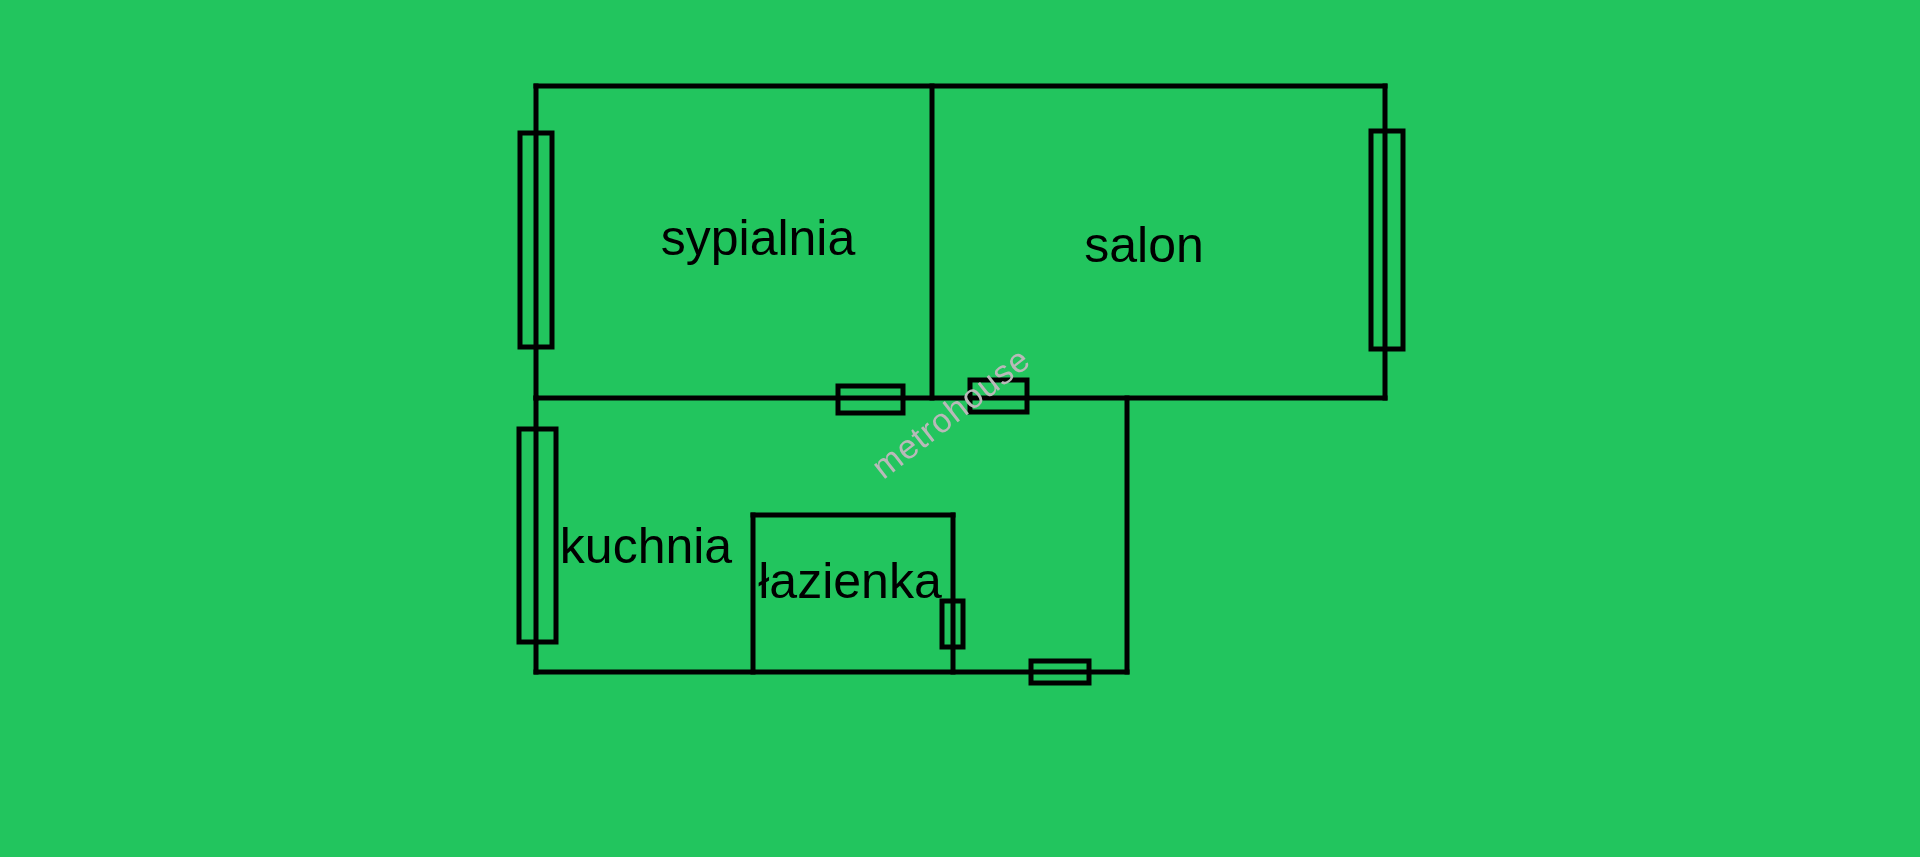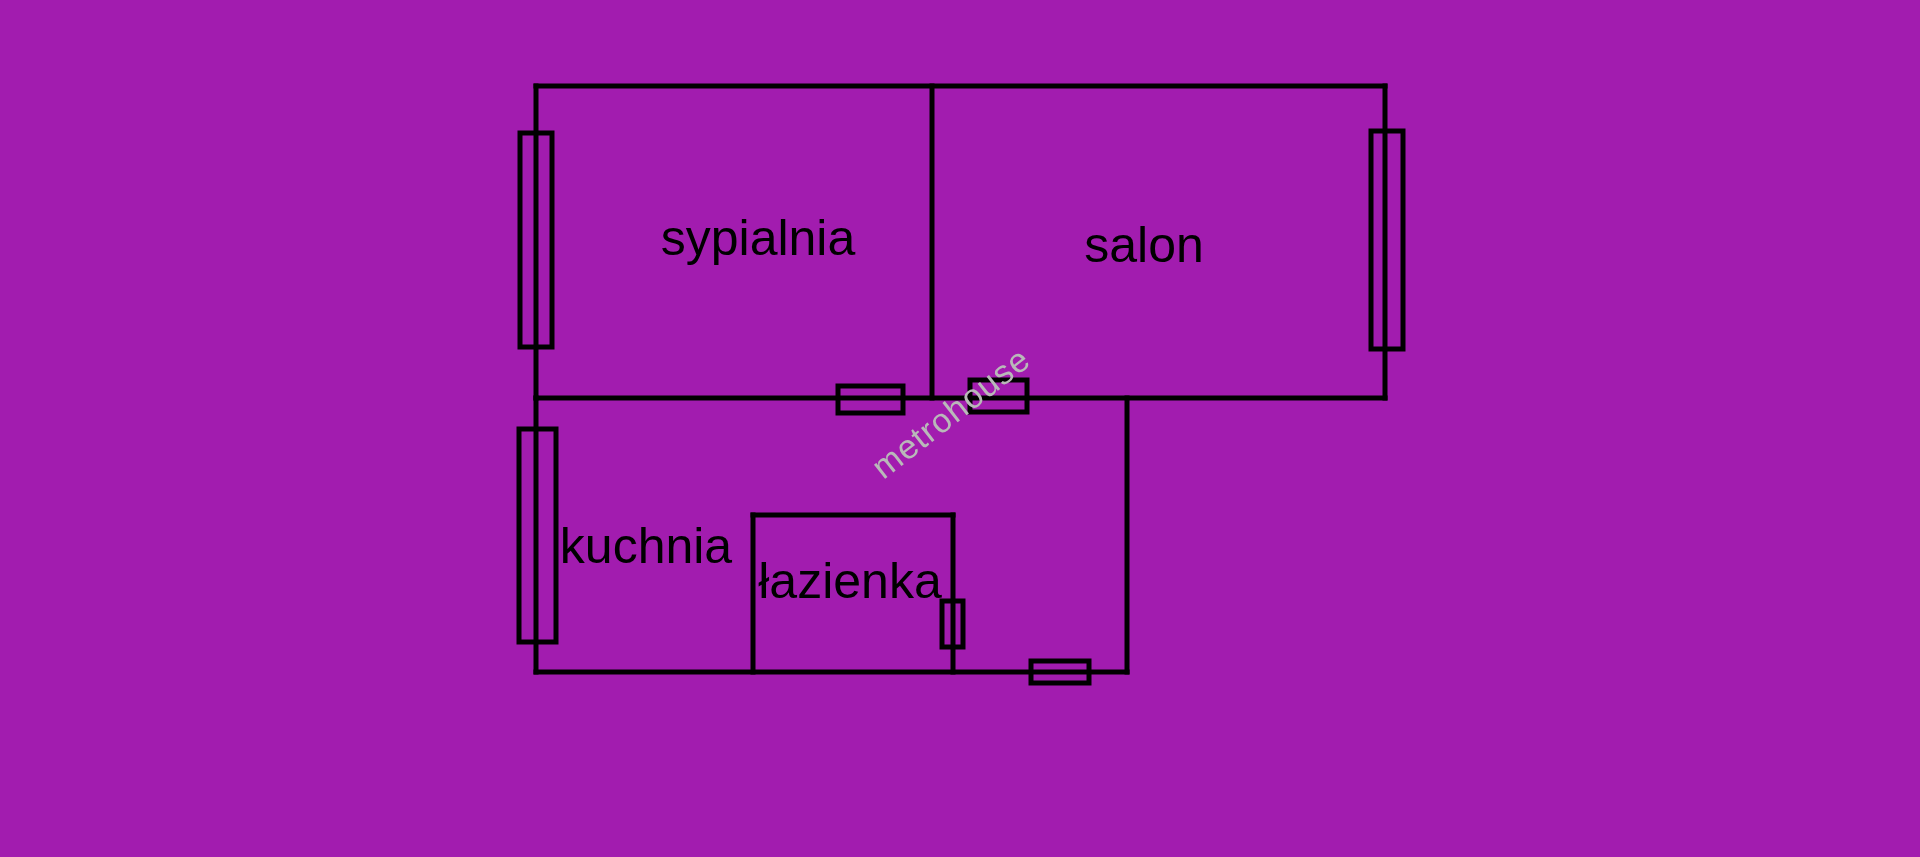--- a/index.html
+++ b/index.html
@@ -4,21 +4,21 @@
 <style>
   html, body {
     margin: 0;
     padding: 0;
     background: #ffffff;
   }
   .stage {
     position: relative;
     width: 1920px;
     height: 857px;
-    background: #a21caf;
+    background: #22c55e;
     overflow: hidden;
   }
   svg {
     display: block;
     width: 1920px;
     height: 857px;
   }
   .room-label {
     font-family: "Liberation Sans", sans-serif;
     fill: #000000;

